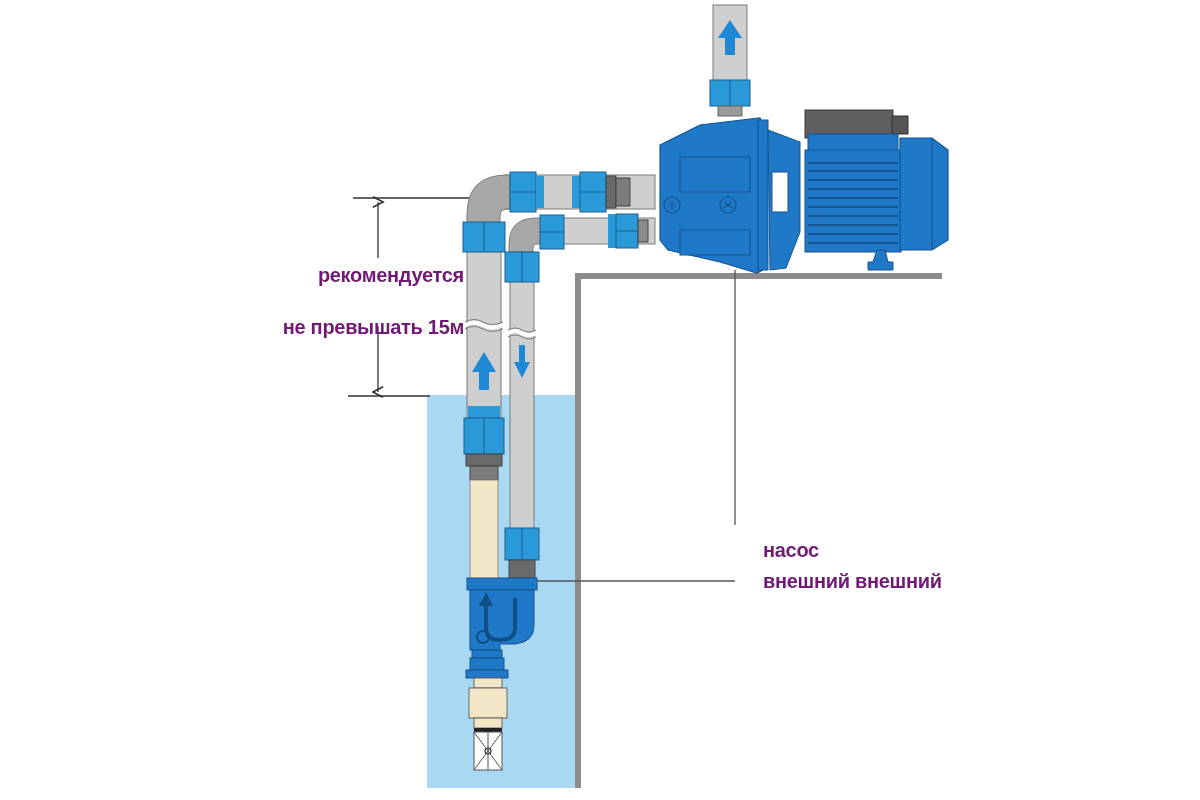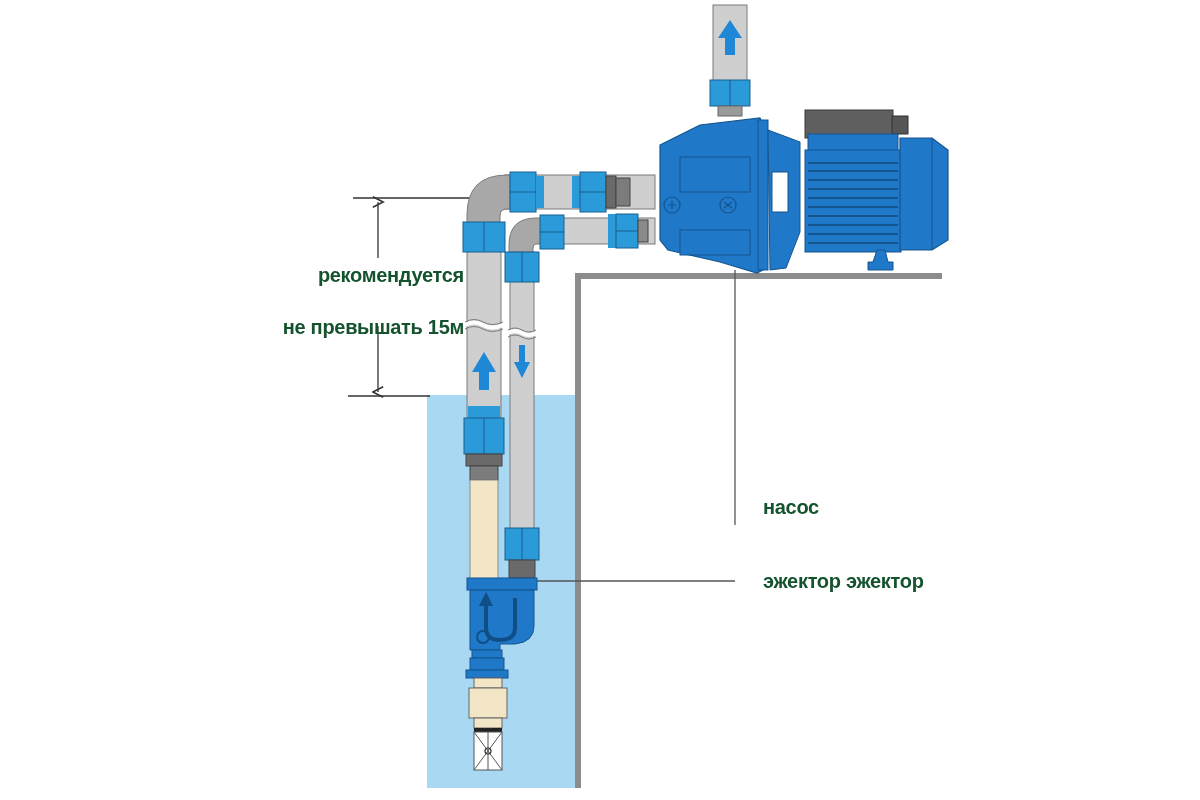--- a/index.html
+++ b/index.html
@@ -2,29 +2,29 @@
 <html><head>
   <meta charset="utf-8">
   <style>
     html, body { margin: 0; padding: 0; background: #ffffff; }
     body { width: 1200px; height: 800px; overflow: hidden; position: relative; }
     #diagram { position: absolute; left: 0; top: 0; width: 1200px; height: 800px; }
     .label {
       position: absolute;
       font-family: "Liberation Sans", sans-serif;
       font-weight: bold;
-      color: #14532d;
+      color: #701a75;
       font-size: 20px;
       letter-spacing: -0.3px;
       white-space: nowrap;
     }
     .label.right { text-align: right; }
     #lbl-depth-1 { left: 240px; top: 264px; width: 224px; }
     #lbl-depth-2 { left: 240px; top: 316px; width: 224px; }
-    #lbl-pump { left: 763px; top: 496px; }
+    #lbl-pump { left: 763px; top: 539px; }
     #lbl-ejector { left: 763px; top: 570px; }
   </style>
 </head>
 <body>
 
 <svg id="diagram" viewBox="0 0 1200 800" xmlns="http://www.w3.org/2000/svg">
   <defs>
     <marker id="arrowTip" viewBox="0 0 10 10" refX="5" refY="5" markerWidth="10" markerHeight="10" orient="auto-start-reverse">
       <path d="M1,1 L5,9 L9,1" fill="none" stroke="#333" stroke-width="1.2"></path>
     </marker>
@@ -175,13 +175,13 @@
     <path d="M900,138 L932,138 L948,150 L948,240 L932,250 L900,250 Z" fill="#1f78c8" stroke="#14558f" stroke-width="1.2"></path>
     <line x1="932" y1="138" x2="932" y2="250" stroke="#14558f" stroke-width="1"></line>
 
     <path d="M877,250 L885,250 L888,262 L893,262 L893,270 L868,270 L868,262 L873,262 Z" fill="#1f78c8" stroke="#14558f" stroke-width="1"></path>
   </g>
 </svg>
 
 <div class="label right" id="lbl-depth-1">рекомендуется</div>
 <div class="label right" id="lbl-depth-2">не превышать 15м</div>
 <div class="label" id="lbl-pump">насос</div>
-<div class="label" id="lbl-ejector">эжектор эжектор</div>
+<div class="label" id="lbl-ejector">внешний внешний</div>
 
 </body></html>

